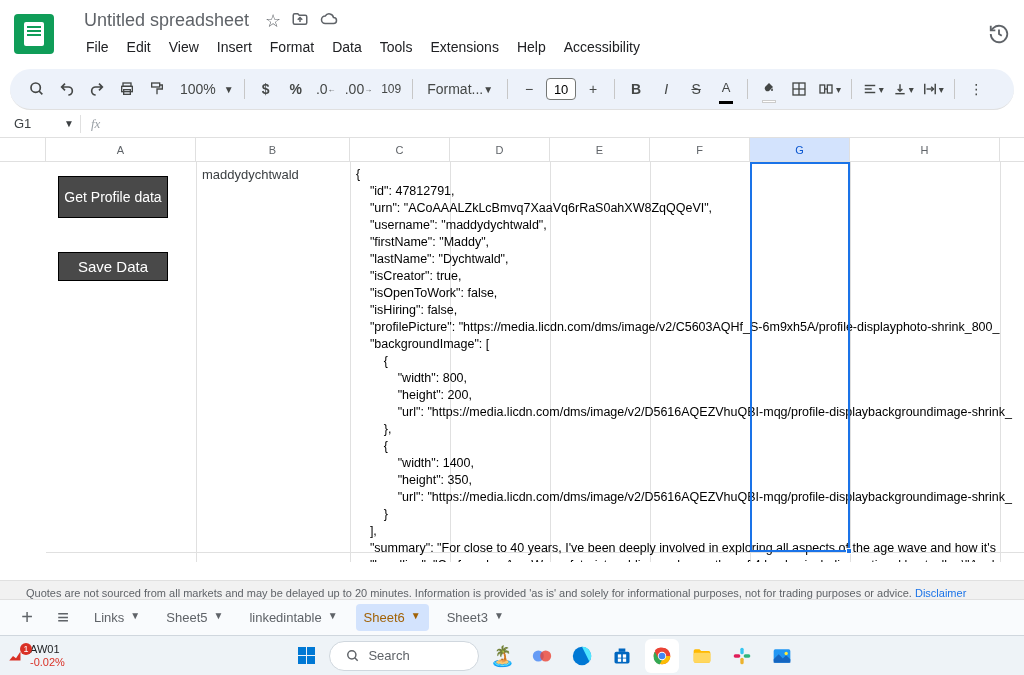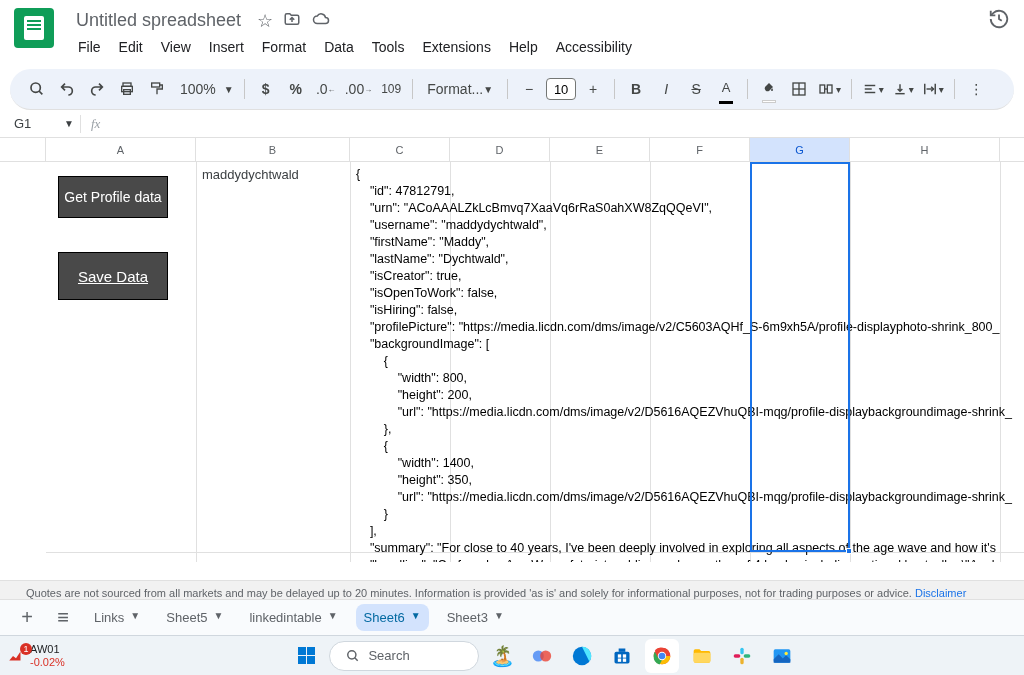--- a/index.html
+++ b/index.html
@@ -1,18 +1,18 @@
 <!DOCTYPE html>
 <html><head>
 <meta charset="utf-8">
 <style>
   * { box-sizing: border-box; margin: 0; padding: 0; }
   body { font-family: 'Google Sans', Arial, sans-serif; font-size: 13px; color: #3c4043; background: #fff; width: 1024px; height: 675px; overflow: hidden; position: relative; }
   
-  .header { display: flex; padding: 8px 14px 2px 14px; gap: 16px; }
+  .header { display: flex; align-items: center; padding: 8px 14px 2px 14px; gap: 24px; }
   .app-icon { width: 40px; height: 40px; background: #0f9d58; border-radius: 4px; display: flex; align-items: center; justify-content: center; }
   .app-icon-inner { width: 20px; height: 24px; background: #fff; border-radius: 2px; position: relative; }
   .app-icon-inner::before { content: ''; position: absolute; top: 4px; left: 3px; right: 3px; bottom: 4px; background: linear-gradient(to bottom, #0f9d58 2px, transparent 2px, transparent 4px, #0f9d58 4px, #0f9d58 6px, transparent 6px, transparent 8px, #0f9d58 8px, #0f9d58 10px, transparent 10px); }
   .doc-title-area { flex: 1; }
   .doc-title-row { display: flex; align-items: center; gap: 10px; }
   .doc-title { font-size: 18px; color: #5f6368; padding: 2px 6px; }
   .doc-icons { display: flex; gap: 10px; color: #5f6368; }
   .doc-icons span { cursor: pointer; font-size: 18px; }
   .menubar { display: flex; gap: 2px; padding-top: 2px; }
   .menubar-item { padding: 4px 8px; font-size: 14px; color: #202124; cursor: pointer; border-radius: 4px; }
@@ -53,21 +53,21 @@
   .sel-handle { position: absolute; right: -4px; bottom: -4px; width: 6px; height: 6px; background: #1a73e8; border: 1px solid #fff; }
   
   .action-btn { position: absolute; background: #494949; color: #fff; font-size: 15px; display: flex; align-items: center; justify-content: center; text-align: center; cursor: pointer; border: 1px solid #000; z-index: 4;}
   
   .disclaimer-bar { position: absolute; bottom: 70px; left: 0; right: 0; background: #f1f1f1; padding: 6px 26px; font-size: 11px; color: #5f6368; border-top: 1px solid #e0e0e0; }
   .disclaimer-bar a { color: #1a73e8; text-decoration: none; }
   
   .sheet-tabs { position: absolute; bottom: 40px; left: 0; right: 0; height: 36px; display: flex; align-items: center; padding: 0 14px; gap: 10px; background: #f9fbfd; border-top: 1px solid #e0e0e0; }
   .st-btn { width: 26px; height: 26px; display: flex; align-items: center; justify-content: center; cursor: pointer; font-size: 20px; color: #5f6368; border-radius: 4px;}
   .st-tab { padding: 6px 8px; font-size: 13px; color: #5f6368; display: flex; align-items: flex-start; gap: 6px; cursor: pointer; border-radius: 4px; }
-  .st-tab.active { background: #d3e3fd; color: #0369a1; font-weight: 500; border-radius: 8px; }
+  .st-tab.active { background: #d3e3fd; color: #a16207; font-weight: 500; }
   .st-dd { font-size: 10px; }
   
   .taskbar { position: absolute; bottom: 0; left: 0; right: 0; height: 40px; background: #eef3f7; display: flex; align-items: center; padding: 0 6px; gap: 6px; border-top: 1px solid #d0d7de;}
   .taskbar-left { display: flex; align-items: center; gap: 6px; }
   .stock-widget { display: flex; align-items: center; gap: 4px; font-size: 11px; }
   .stock-icon { color: #d93025; font-size: 14px; position: relative;}
   .stock-badge { position: absolute; top: -4px; right: -6px; background: #d93025; color: #fff; border-radius: 50%; width: 12px; height: 12px; font-size: 9px; display: flex; align-items: center; justify-content: center; }
   .stock-text { display: flex; flex-direction: column; line-height: 1.1; }
   .stock-sym { color: #202124; }
   .stock-pct { color: #d93025; }
@@ -278,21 +278,21 @@
       <div class="gridlines-v" style="left:404px"></div>
       <div class="gridlines-v" style="left:504px"></div>
       <div class="gridlines-v" style="left:604px"></div>
       <div class="gridlines-v" style="left:704px"></div>
       <div class="gridlines-v" style="left:804px"></div>
       <div class="gridlines-v" style="left:954px"></div>
 
       <div class="gridlines-h" style="top:390px"></div>
 
       <div class="action-btn" style="left:12px; top:14px; width:110px; height:42px; font-size:14px;">Get Profile data</div>
-      <div class="action-btn" style="left:12px; top:90px; width:110px; height:48px;text-decoration:underline;">Save Data</div>
+      <div class="action-btn" style="left:12px; top:90px; width:110px; height:29px;">Save Data</div>
 
       <div class="cell-content" style="left:152px; top:2px;">maddydychtwald</div>
 
       <div class="cell-content" style="left:306px; top:2px; font-size:12.5px; line-height:17px; color:#000;">{
     "id": 47812791,
     "urn": "ACoAAALZkLcBmvq7XaaVq6rRaS0ahXW8ZqQQeVI",
     "username": "maddydychtwald",
     "firstName": "Maddy",
     "lastName": "Dychtwald",
     "isCreator": true,

